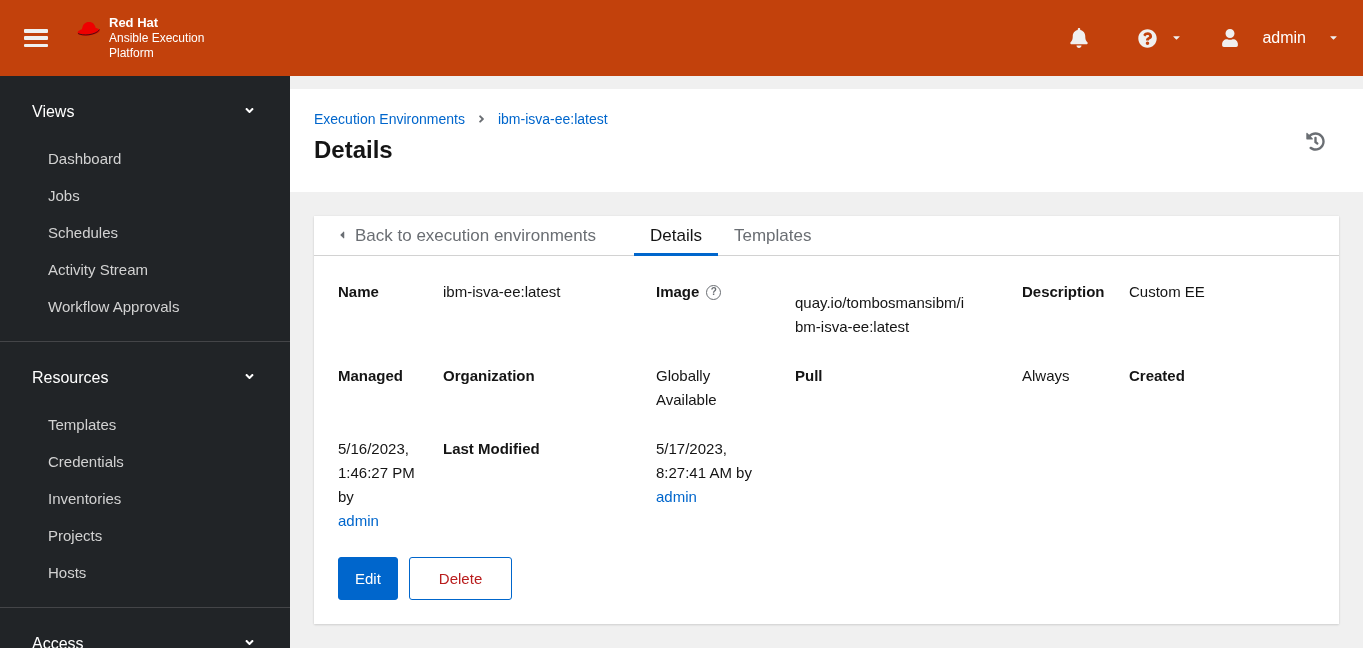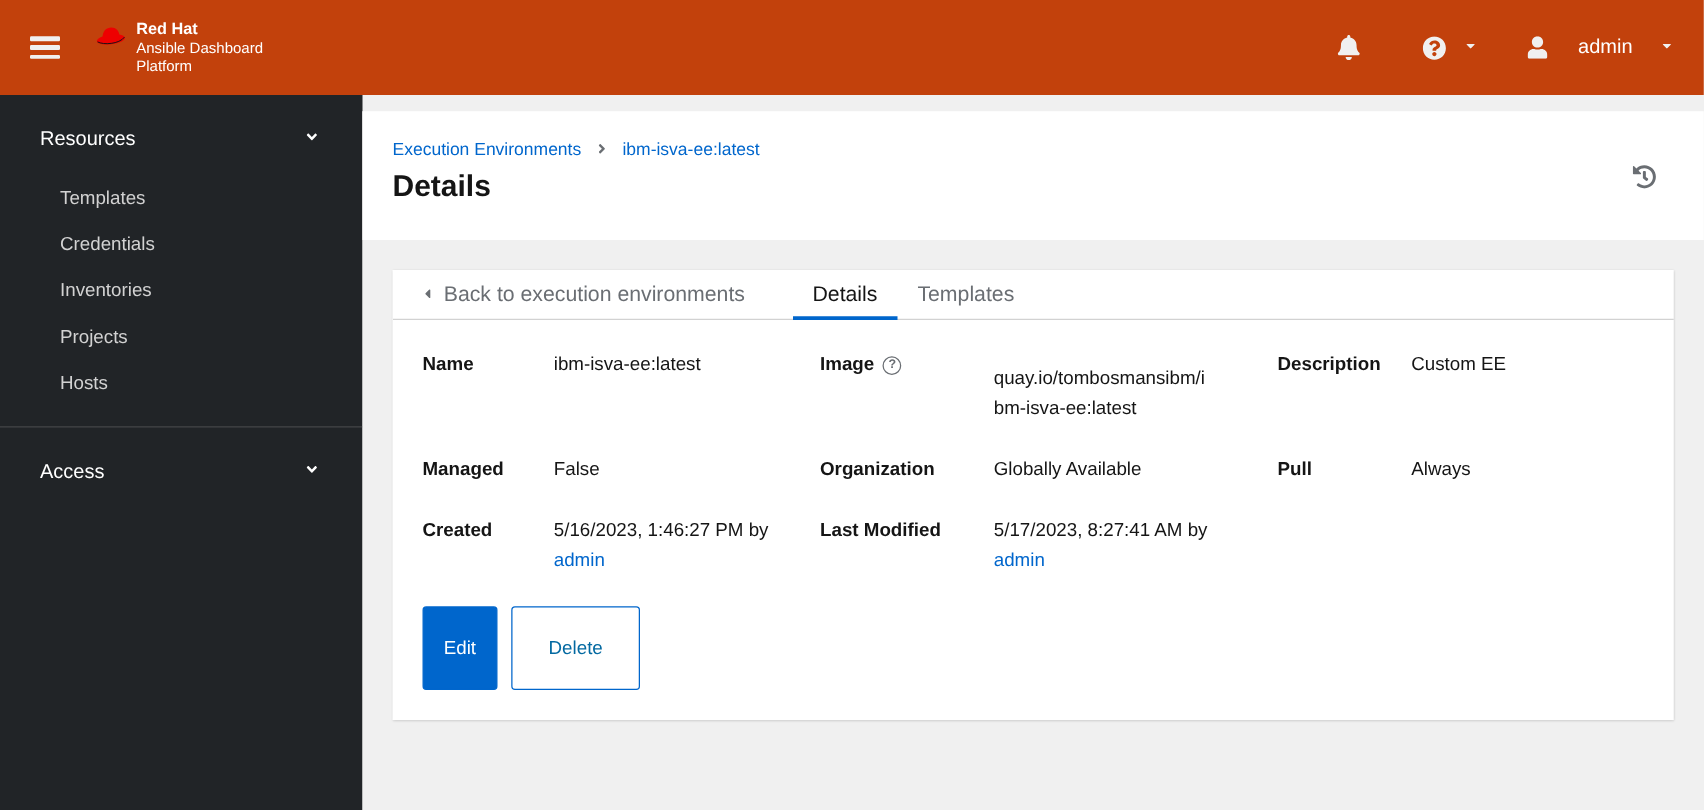--- a/index.html
+++ b/index.html
@@ -66,44 +66,44 @@
   .d-label { font-weight:bold; color:#151515; line-height:24px; display:flex; gap:7px; align-items:center; }
   .d-value { color:#151515; line-height:24px; }
   .v-image { max-width:170px; word-break:break-all;margin-top:11px; }
   .d-link { color:#0066cc; text-decoration:none; display:block; cursor:pointer; }
   .help-badge { width:15px; height:15px; border:1px solid #6a6e73; border-radius:50%;
     color:#6a6e73; font-size:10px; font-weight:bold; display:inline-flex;
     align-items:center; justify-content:center; cursor:pointer; flex:none; }
 
   .actions { margin-top:24px; display:flex; gap:11px; }
   .btn { font-family:"Liberation Sans",sans-serif; font-size:15px; border-radius:3px;
-    cursor:pointer; padding:24px 16px; }
+    cursor:pointer; padding:12px 16px; }
   .btn-primary { background:#0066cc; color:#fff; border:1px solid #0066cc; }
-  .btn-secondary { background:#fff; color:#0369a1; border:1px solid #0066cc; padding:8px 29px; }
+  .btn-secondary { background:#fff; color:#b91c1c; border:1px solid #0066cc; padding:8px 29px; }
 </style>
 </head>
 <body>
 
 <header class="masthead">
   <div class="hamburger">
     <span></span>
       <span></span>
       <span></span>
   </div>
   <div class="logo">
     <span style="margin-top:5px;">
       <svg width="26" height="18" viewBox="0 0 40 28">
         <path d="M9 17 C9 7 14 3 20 3 C26 3 30.5 7 30.5 16" fill="#ee0000"></path>
         <ellipse cx="19.5" cy="18" rx="17.5" ry="6" fill="#ee0000" transform="rotate(-7 19.5 18)"></ellipse>
         <path d="M3 21 C10 25 30 24 36.5 15" fill="none" stroke="#151515" stroke-width="1.2"></path>
       </svg>
     </span>
     <div class="logo-text">
       <div class="logo-brand">Red Hat</div>
-      <div>Ansible Dashboard</div>
+      <div>Ansible Execution</div>
       <div>Platform</div>
     </div>
   </div>
   <div class="mast-spacer"></div>
   <div class="mast-right">
     <div class="mast-icon bell">
       <svg width="18" height="20" viewBox="0 0 448 512">
           <path d="M224 512c35.32 0 63.97-28.65 63.97-64H160.03c0 35.35 28.65 64 63.97 64zm215.39-149.71c-19.32-20.76-55.47-51.99-55.47-154.29 0-77.7-54.48-139.9-127.94-155.16V32c0-17.67-14.32-32-31.98-32s-31.98 14.33-31.98 32v20.84C118.56 68.1 64.08 130.3 64.08 208c0 102.3-36.15 133.53-55.47 154.29-6 6.45-8.66 14.16-8.61 21.71.11 16.4 12.98 32 32.1 32h383.8c19.12 0 32-15.6 32.1-32 .05-7.55-2.61-15.27-8.61-21.71z"></path>
         </svg>
     </div>
@@ -129,20 +129,37 @@
       <span class="caret">
         <svg width="11" height="11" viewBox="0 0 320 512">
             <path d="M31.3 192h257.3c17.8 0 26.7 21.5 14.1 34.1L174.1 354.8c-7.8 7.8-20.5 7.8-28.3 0L17.2 226.1C4.6 213.5 13.5 192 31.3 192z"></path>
           </svg>
       </span>
     </div>
   </div>
 </header>
 
 <nav class="sidebar">
+  <div class="nav-section">
+    <div class="nav-head">
+      <span class="nav-head-label">Views</span>
+      <span>
+        <svg width="13" height="13" viewBox="0 0 320 512">
+            <path d="M143 352.3L7 216.3c-9.4-9.4-9.4-24.6 0-33.9l22.6-22.6c9.4-9.4 24.6-9.4 33.9 0l96.4 96.4 96.4-96.4c9.4-9.4 24.6-9.4 33.9 0l22.6 22.6c9.4 9.4 9.4 24.6 0 33.9l-136 136c-9.2 9.4-24.4 9.4-33.8 0z"></path>
+          </svg>
+      </span>
+    </div>
+    <div class="nav-items">
+      <div class="nav-item">Dashboard</div>
+      <div class="nav-item">Jobs</div>
+      <div class="nav-item">Schedules</div>
+      <div class="nav-item">Activity Stream</div>
+      <div class="nav-item">Workflow Approvals</div>
+    </div>
+  </div>
 
   <div class="nav-section">
     <div class="nav-head">
       <span class="nav-head-label">Resources</span>
       <span>
         <svg width="13" height="13" viewBox="0 0 320 512">
             <path d="M143 352.3L7 216.3c-9.4-9.4-9.4-24.6 0-33.9l22.6-22.6c9.4-9.4 24.6-9.4 33.9 0l96.4 96.4 96.4-96.4c9.4-9.4 24.6-9.4 33.9 0l22.6 22.6c9.4 9.4 9.4 24.6 0 33.9l-136 136c-9.2 9.4-24.4 9.4-33.8 0z"></path>
           </svg>
       </span>
     </div>
@@ -208,21 +225,20 @@
         <div class="d-value">ibm-isva-ee:latest</div>
         <div class="d-label">
           <span>Image</span>
           <span class="help-badge">?</span>
         </div>
         <div class="d-value v-image">quay.io/tombosmansibm/ibm-isva-ee:latest</div>
         <div class="d-label">Description</div>
         <div class="d-value">Custom EE</div>
 
         <div class="d-label">Managed</div>
-        <div class="d-value">False</div>
         <div class="d-label">Organization</div>
         <div class="d-value">Globally Available</div>
         <div class="d-label">Pull</div>
         <div class="d-value">Always</div>
 
         <div class="d-label">Created</div>
         <div class="d-value">
           <span>5/16/2023, 1:46:27 PM by</span>
           <a class="d-link">admin</a>
         </div>

